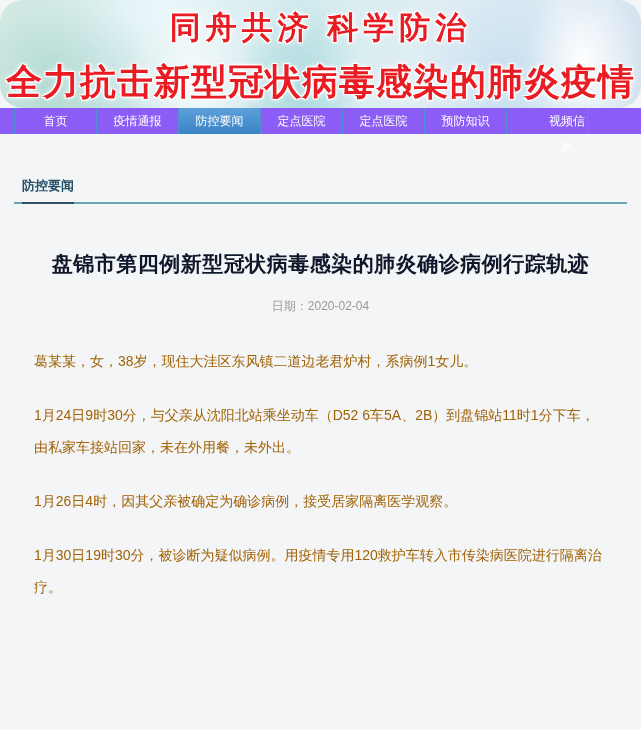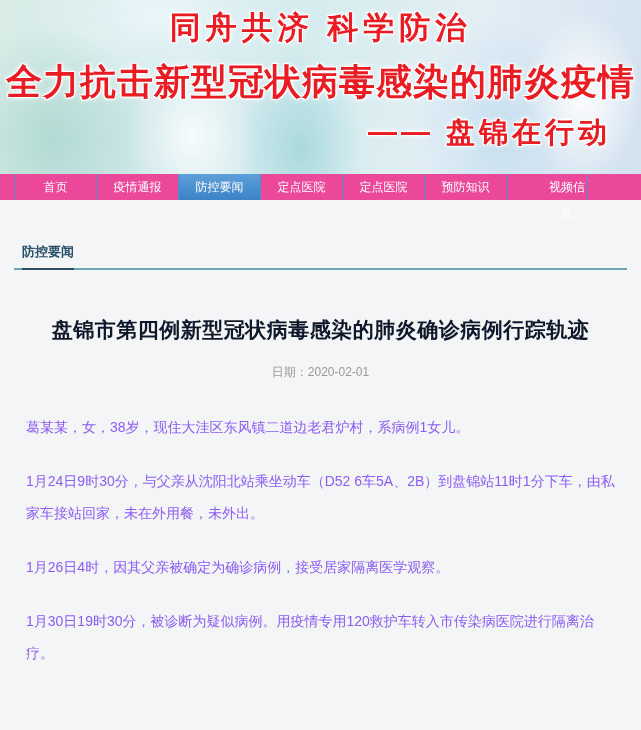--- a/index.html
+++ b/index.html
@@ -7,49 +7,50 @@
   body {
     width: 641px; height: 730px;
     background: #f3f5f6;
     font-family: "Liberation Sans", "DejaVu Sans", sans-serif;
     overflow: hidden;
   }
 
   
   .banner {
     position: relative;
-    height: 174px;
+    height: 108px;
     overflow: hidden;
     background:
       radial-gradient(ellipse 90px 130px at 91% 55%, rgba(255,255,255,0.95), rgba(255,255,255,0) 65%),
       radial-gradient(ellipse 120px 160px at 78% 75%, rgba(188,218,238,0.70), rgba(188,218,238,0) 70%),
       radial-gradient(ellipse 90px 140px at 47% 85%, rgba(140,205,210,0.60), rgba(140,205,210,0) 70%),
       radial-gradient(ellipse 110px 150px at 30% 78%, rgba(255,255,255,0.85), rgba(255,255,255,0) 60%),
       radial-gradient(ellipse 140px 160px at 8% 80%, rgba(150,205,195,0.55), rgba(150,205,195,0) 70%),
       radial-gradient(ellipse 200px 120px at 25% 8%, rgba(238,248,251,0.90), rgba(238,248,251,0) 70%),
       linear-gradient(100deg, #d9ece6 0%, #cde7ea 28%, #d8edf0 52%, #e3eef5 72%, #d3e2ef 100%);
+    border-radius: 23px;
   }
   .slogan {
     position: absolute;
     color: #e81c22;
     font-weight: bold;
     white-space: nowrap;
     text-shadow:
       1px 1px 0 #fff, -1px -1px 0 #fff, 1px -1px 0 #fff, -1px 1px 0 #fff,
       0 0 4px rgba(255,255,255,0.95), 0 0 7px rgba(255,255,255,0.8);
   }
   .slogan-top  { top: 7px;  left: 0; width: 100%; text-align: center; font-size: 31px; letter-spacing: 5px; }
   .slogan-main { top: 58px; left: 0; width: 100%; text-align: center; font-size: 36px; letter-spacing: 1px; }
   .slogan-sub  { top: 113px; right: 30px; font-size: 29px; letter-spacing: 4px; }
 
   
   .nav {
     display: flex;
     height: 26px;
-    background: #ec4899;
+    background: #8b5cf6;
     padding-left: 14px;
   }
   .nav-item {
     width: 82px;
     line-height: 26px;
     text-align: center;
     color: #ffffff;
     font-size: 12px;
     border-left: 1px solid #4f92d2;
     cursor: pointer;
@@ -84,22 +85,22 @@
     letter-spacing: 0.5px;
   }
   .article-date {
     margin-top: 20px;
     text-align: center;
     color: #999999;
     font-size: 12px;
   }
   .article-body { margin-top: 30px; }
   .article-body p {
-    margin: 0 4px 22px;
-    color: #8b5cf6;
+    margin: 0 12px 22px;
+    color: #a16207;
     font-size: 14px;
     line-height: 32px;
   }
 </style>
 </head>
 <body>
 
 <div class="banner">
   <div class="slogan slogan-top">同舟共济 科学防治</div>
   <div class="slogan slogan-main">全力抗击新型冠状病毒感染的肺炎疫情</div>
@@ -115,20 +116,20 @@
   <div class="nav-item">预防知识</div>
   <div class="nav-item">视频信息</div>
 </div>
 
 <div class="section-strip">
   <span class="section-label">防控要闻</span>
 </div>
 
 <div class="article">
   <h1 class="article-title">盘锦市第四例新型冠状病毒感染的肺炎确诊病例行踪轨迹</h1>
-  <div class="article-date">日期：2020-02-01</div>
+  <div class="article-date">日期：2020-02-04</div>
   <div class="article-body">
     <p>葛某某，女，38岁，现住大洼区东风镇二道边老君炉村，系病例1女儿。</p>
     <p>1月24日9时30分，与父亲从沈阳北站乘坐动车（D52 6车5A、2B）到盘锦站11时1分下车，由私家车接站回家，未在外用餐，未外出。</p>
     <p>1月26日4时，因其父亲被确定为确诊病例，接受居家隔离医学观察。</p>
     <p>1月30日19时30分，被诊断为疑似病例。用疫情专用120救护车转入市传染病医院进行隔离治疗。</p>
   </div>
 </div>
 
 </body></html>

